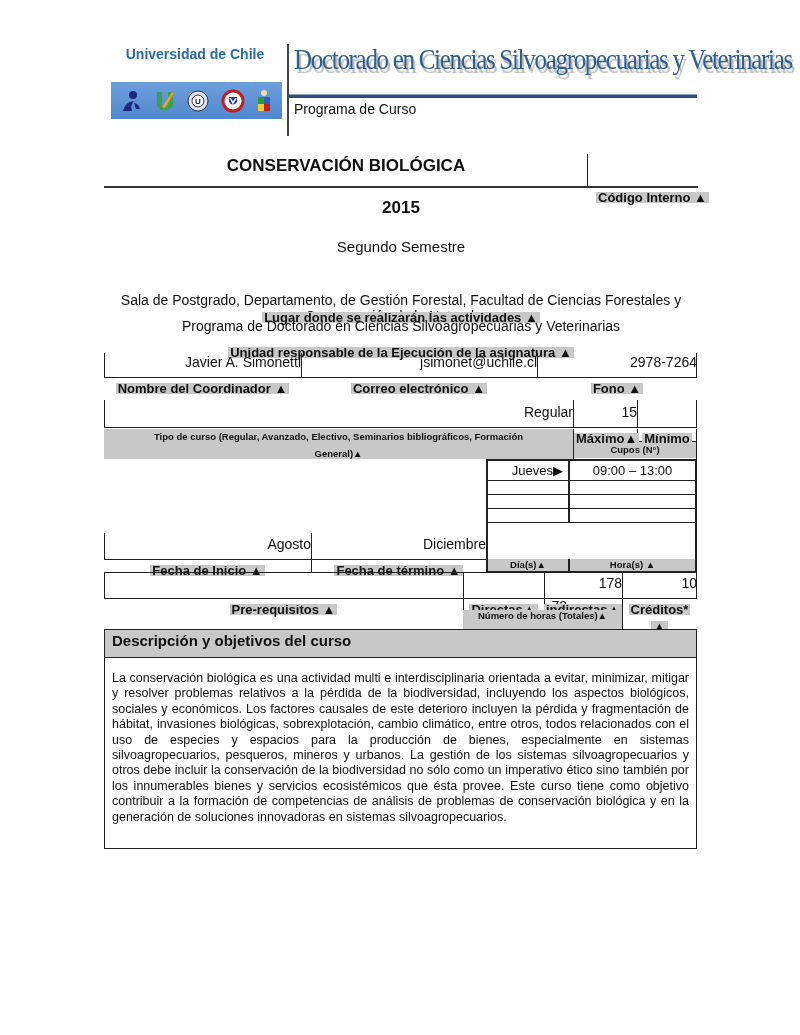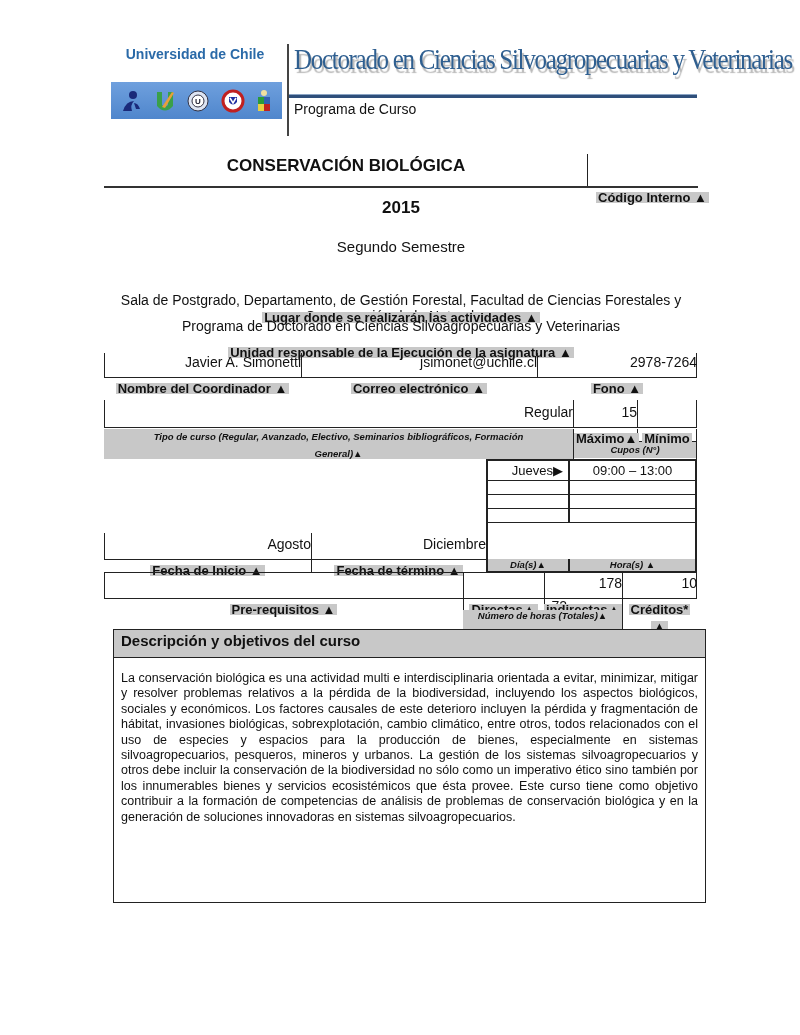--- a/index.html
+++ b/index.html
@@ -1,21 +1,21 @@
 <!DOCTYPE html>
 <html><head>
 <meta charset="utf-8">
 <style>
   * { box-sizing: border-box; margin: 0; padding: 0; }
   html, body { width: 800px; height: 1035px; background: #ffffff; }
   body { position: relative; font-family: "Liberation Sans", sans-serif; color: #111; overflow: hidden; }
   .abs { position: absolute; }
   .center { text-align: center; }
   .tag { display: inline-block; background: #c8c8c8; font-weight: bold; font-size: 13px; color: #111; padding: 0 2px; line-height: 11px; white-space: nowrap; }
-  .tagbar { background: #c8c8c8; font-weight: bold; font-size: 9.5px; color: #111; text-align: center; line-height: 12px; font-style: italic; }
+  .tagbar { background: #c8c8c8; font-weight: bold; font-size: 9.5px; color: #111; text-align: center; line-height: 12px; }
   .val { font-size: 14px; text-align: right; }
   .vline { position: absolute; background: #222; width: 1px; }
   .hline { position: absolute; background: #222; height: 1px; }
 </style>
 </head>
 <body>
 
 <div class="abs" style="left:110px; top:46px; width:170px; text-align:center; color:#2a6aa8; font-weight:bold; font-size:14px;">Universidad de Chile</div>
 
 <div class="abs" style="left:111px; top:82px; width:171px; height:37px; background:linear-gradient(#6fa0de,#4f86cc); display:flex; align-items:center; justify-content:space-around; padding:0 4px;">
@@ -148,16 +148,16 @@
 <div class="abs val" style="left:544px; top:575px; width:78px;">178</div>
 <div class="abs val" style="left:622px; top:575px; width:75px;">10</div>
 
 <div class="abs center" style="left:104px; top:600px; width:359px;"><span class="tag">Pre-requisitos ▲</span></div>
 <div class="abs center" style="left:463px; top:600px; width:81px;"><span class="tag">Directas▲</span></div>
 <div class="abs center" style="left:544px; top:600px; width:78px;"><span class="tag">indirectas▲</span></div>
 <div class="abs center" style="left:622px; top:600px; width:75px;"><span class="tag">Créditos*</span></div>
 <div class="abs tagbar" style="left:463px; top:610px; width:159px; height:20px; line-height:12px;">Número de horas (Totales)▲</div>
 <div class="abs center" style="left:622px; top:617px; width:75px;"><span class="tag">▲</span></div>
 
-<div class="abs" style="left:104px; top:629px; width:593px; height:274px; border:1px solid #222;margin-left:9px;">
+<div class="abs" style="left:104px; top:629px; width:593px; height:220px; border:1px solid #222;">
   <div style="background:#c8c8c8; height:28px; border-bottom:1px solid #222; padding:2px 7px; font-size:15px; font-weight:bold;">Descripción y objetivos del curso</div>
   <div style="padding:13px 7px 0 7px; font-size:12.5px; line-height:15.4px; text-align:justify;">La conservación biológica es una actividad multi e interdisciplinaria orientada a evitar, minimizar, mitigar y resolver problemas relativos a la pérdida de la biodiversidad, incluyendo los aspectos biológicos, sociales y económicos. Los factores causales de este deterioro incluyen la pérdida y fragmentación de hábitat, invasiones biológicas, sobrexplotación, cambio climático, entre otros, todos relacionados con el uso de especies y espacios para la producción de bienes, especialmente en sistemas silvoagropecuarios, pesqueros, mineros y urbanos. La gestión de los sistemas silvoagropecuarios y otros debe incluir la conservación de la biodiversidad no sólo como un imperativo ético sino también por los innumerables bienes y servicios ecosistémicos que ésta provee. Este curso tiene como objetivo contribuir a la formación de competencias de análisis de problemas de conservación biológica y en la generación de soluciones innovadoras en sistemas silvoagropecuarios.</div>
 </div>
 
 </body></html>

